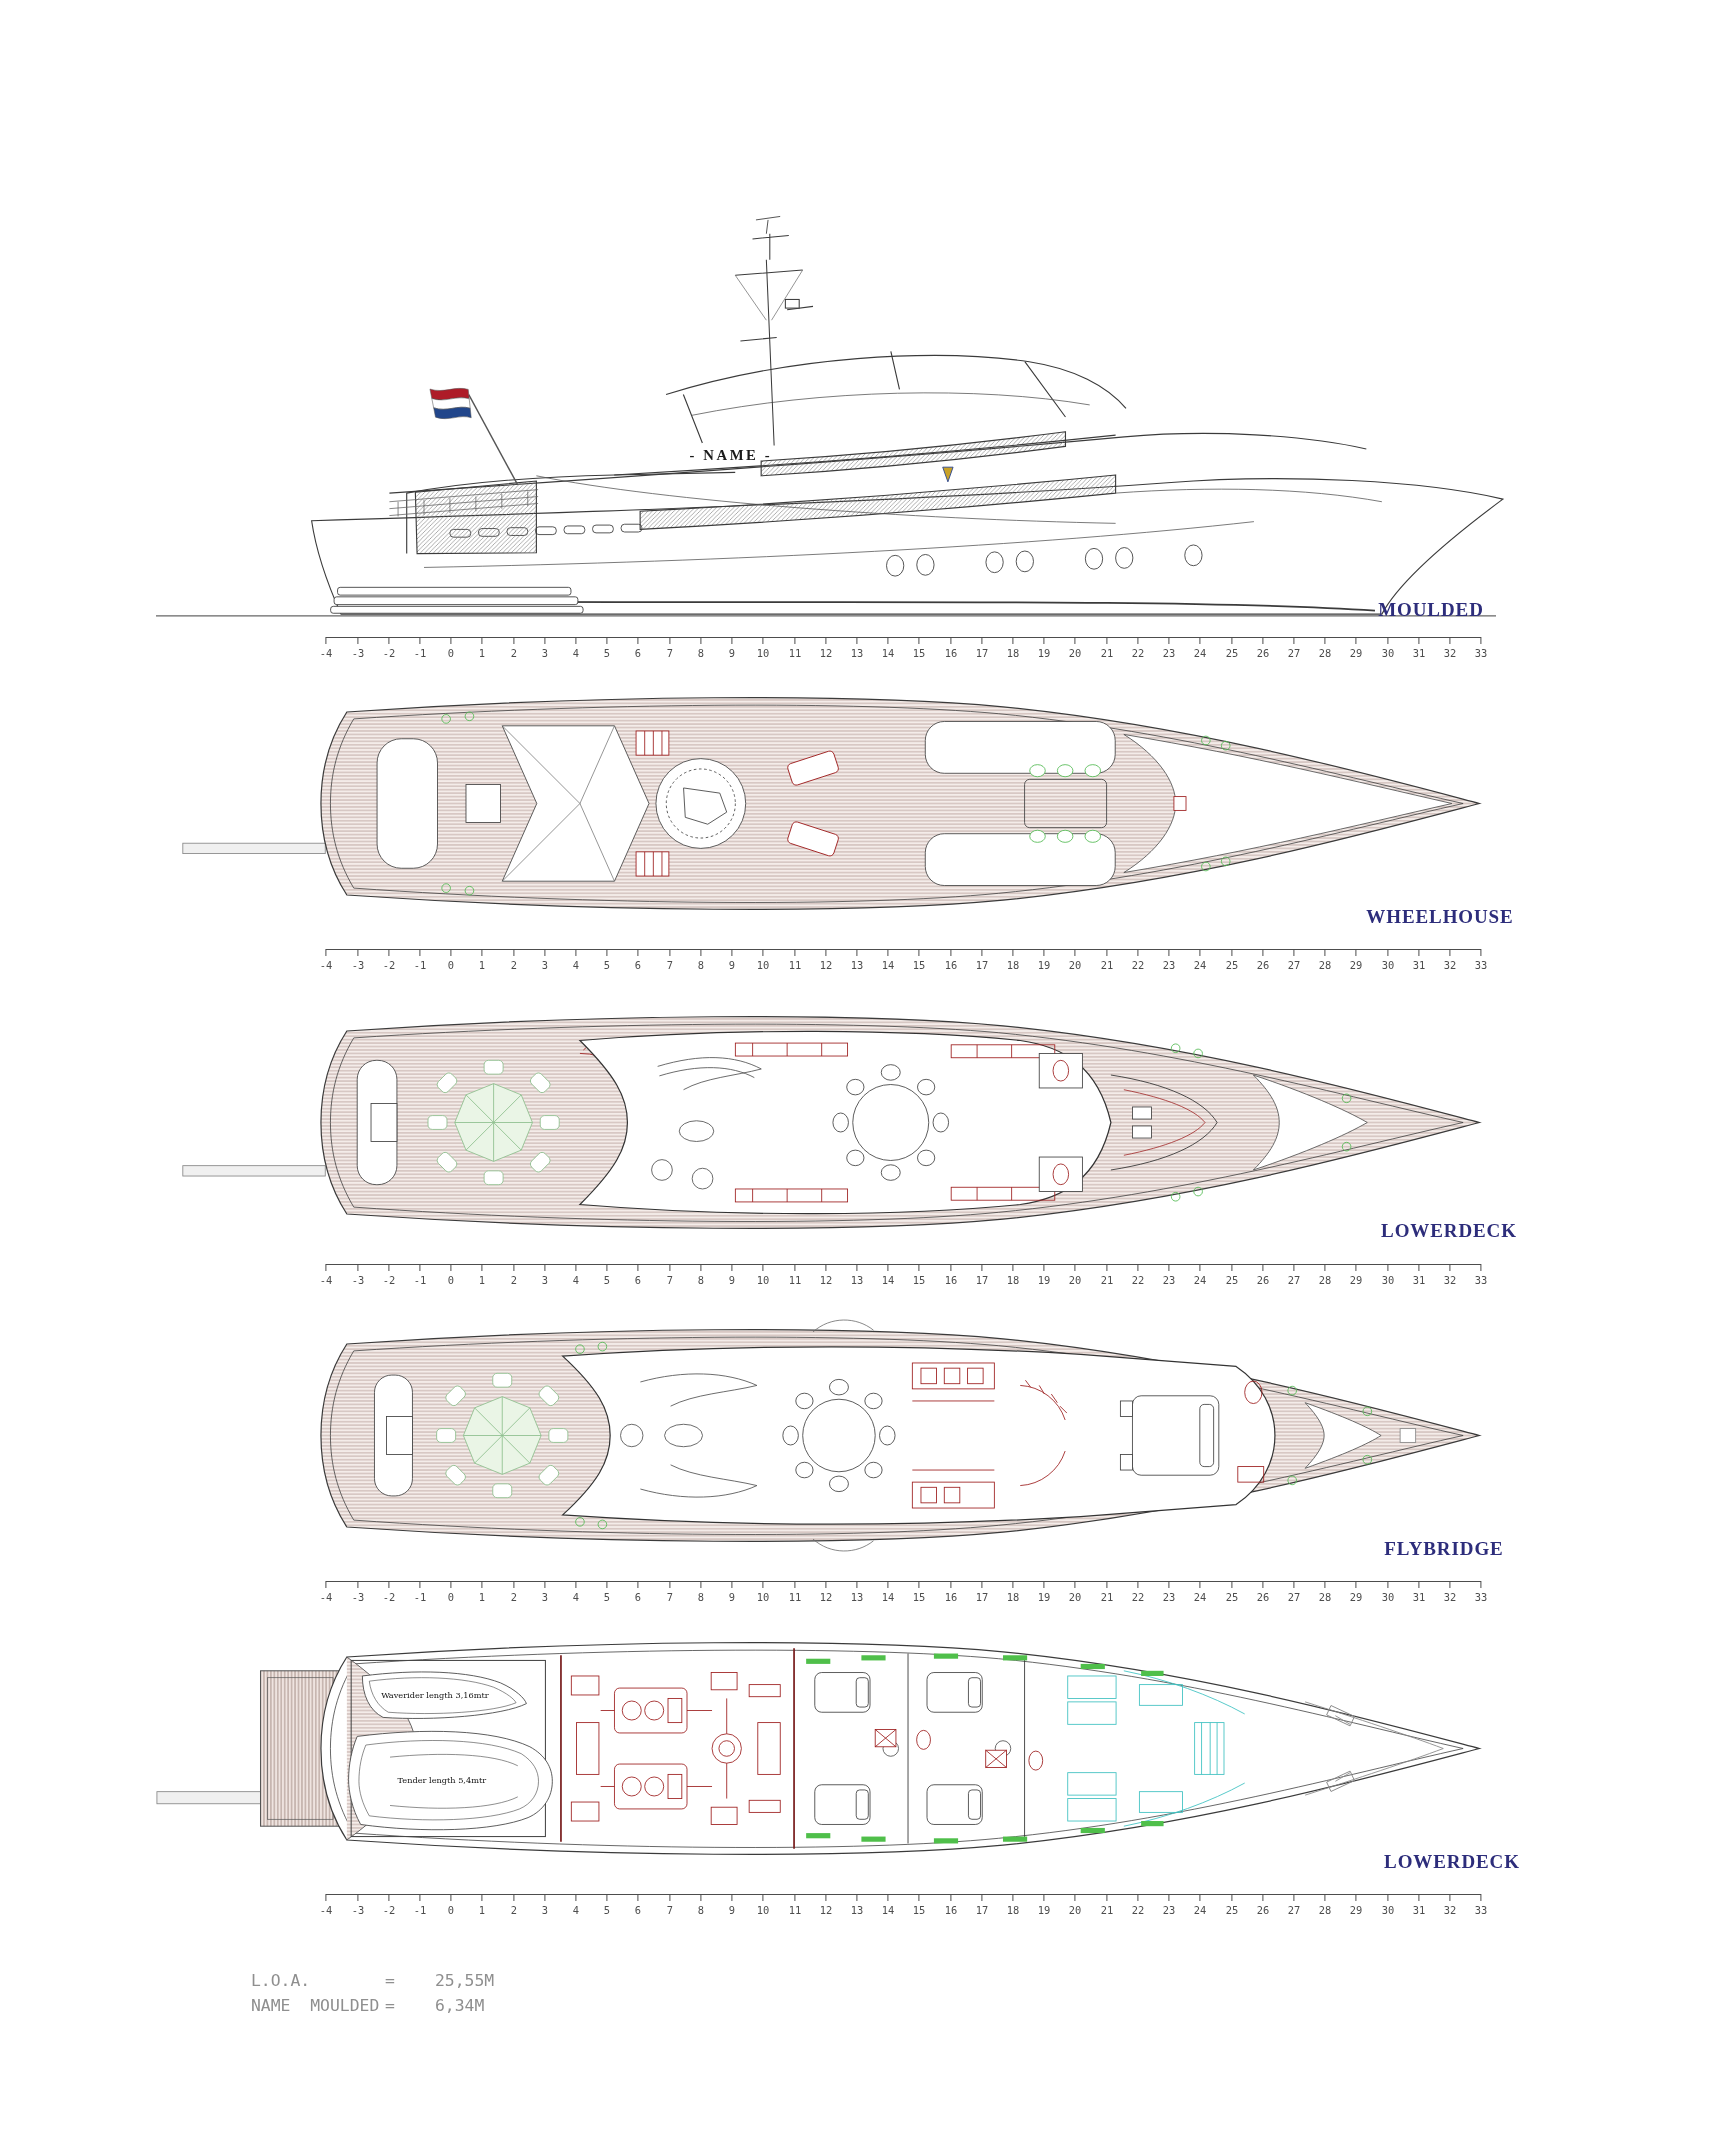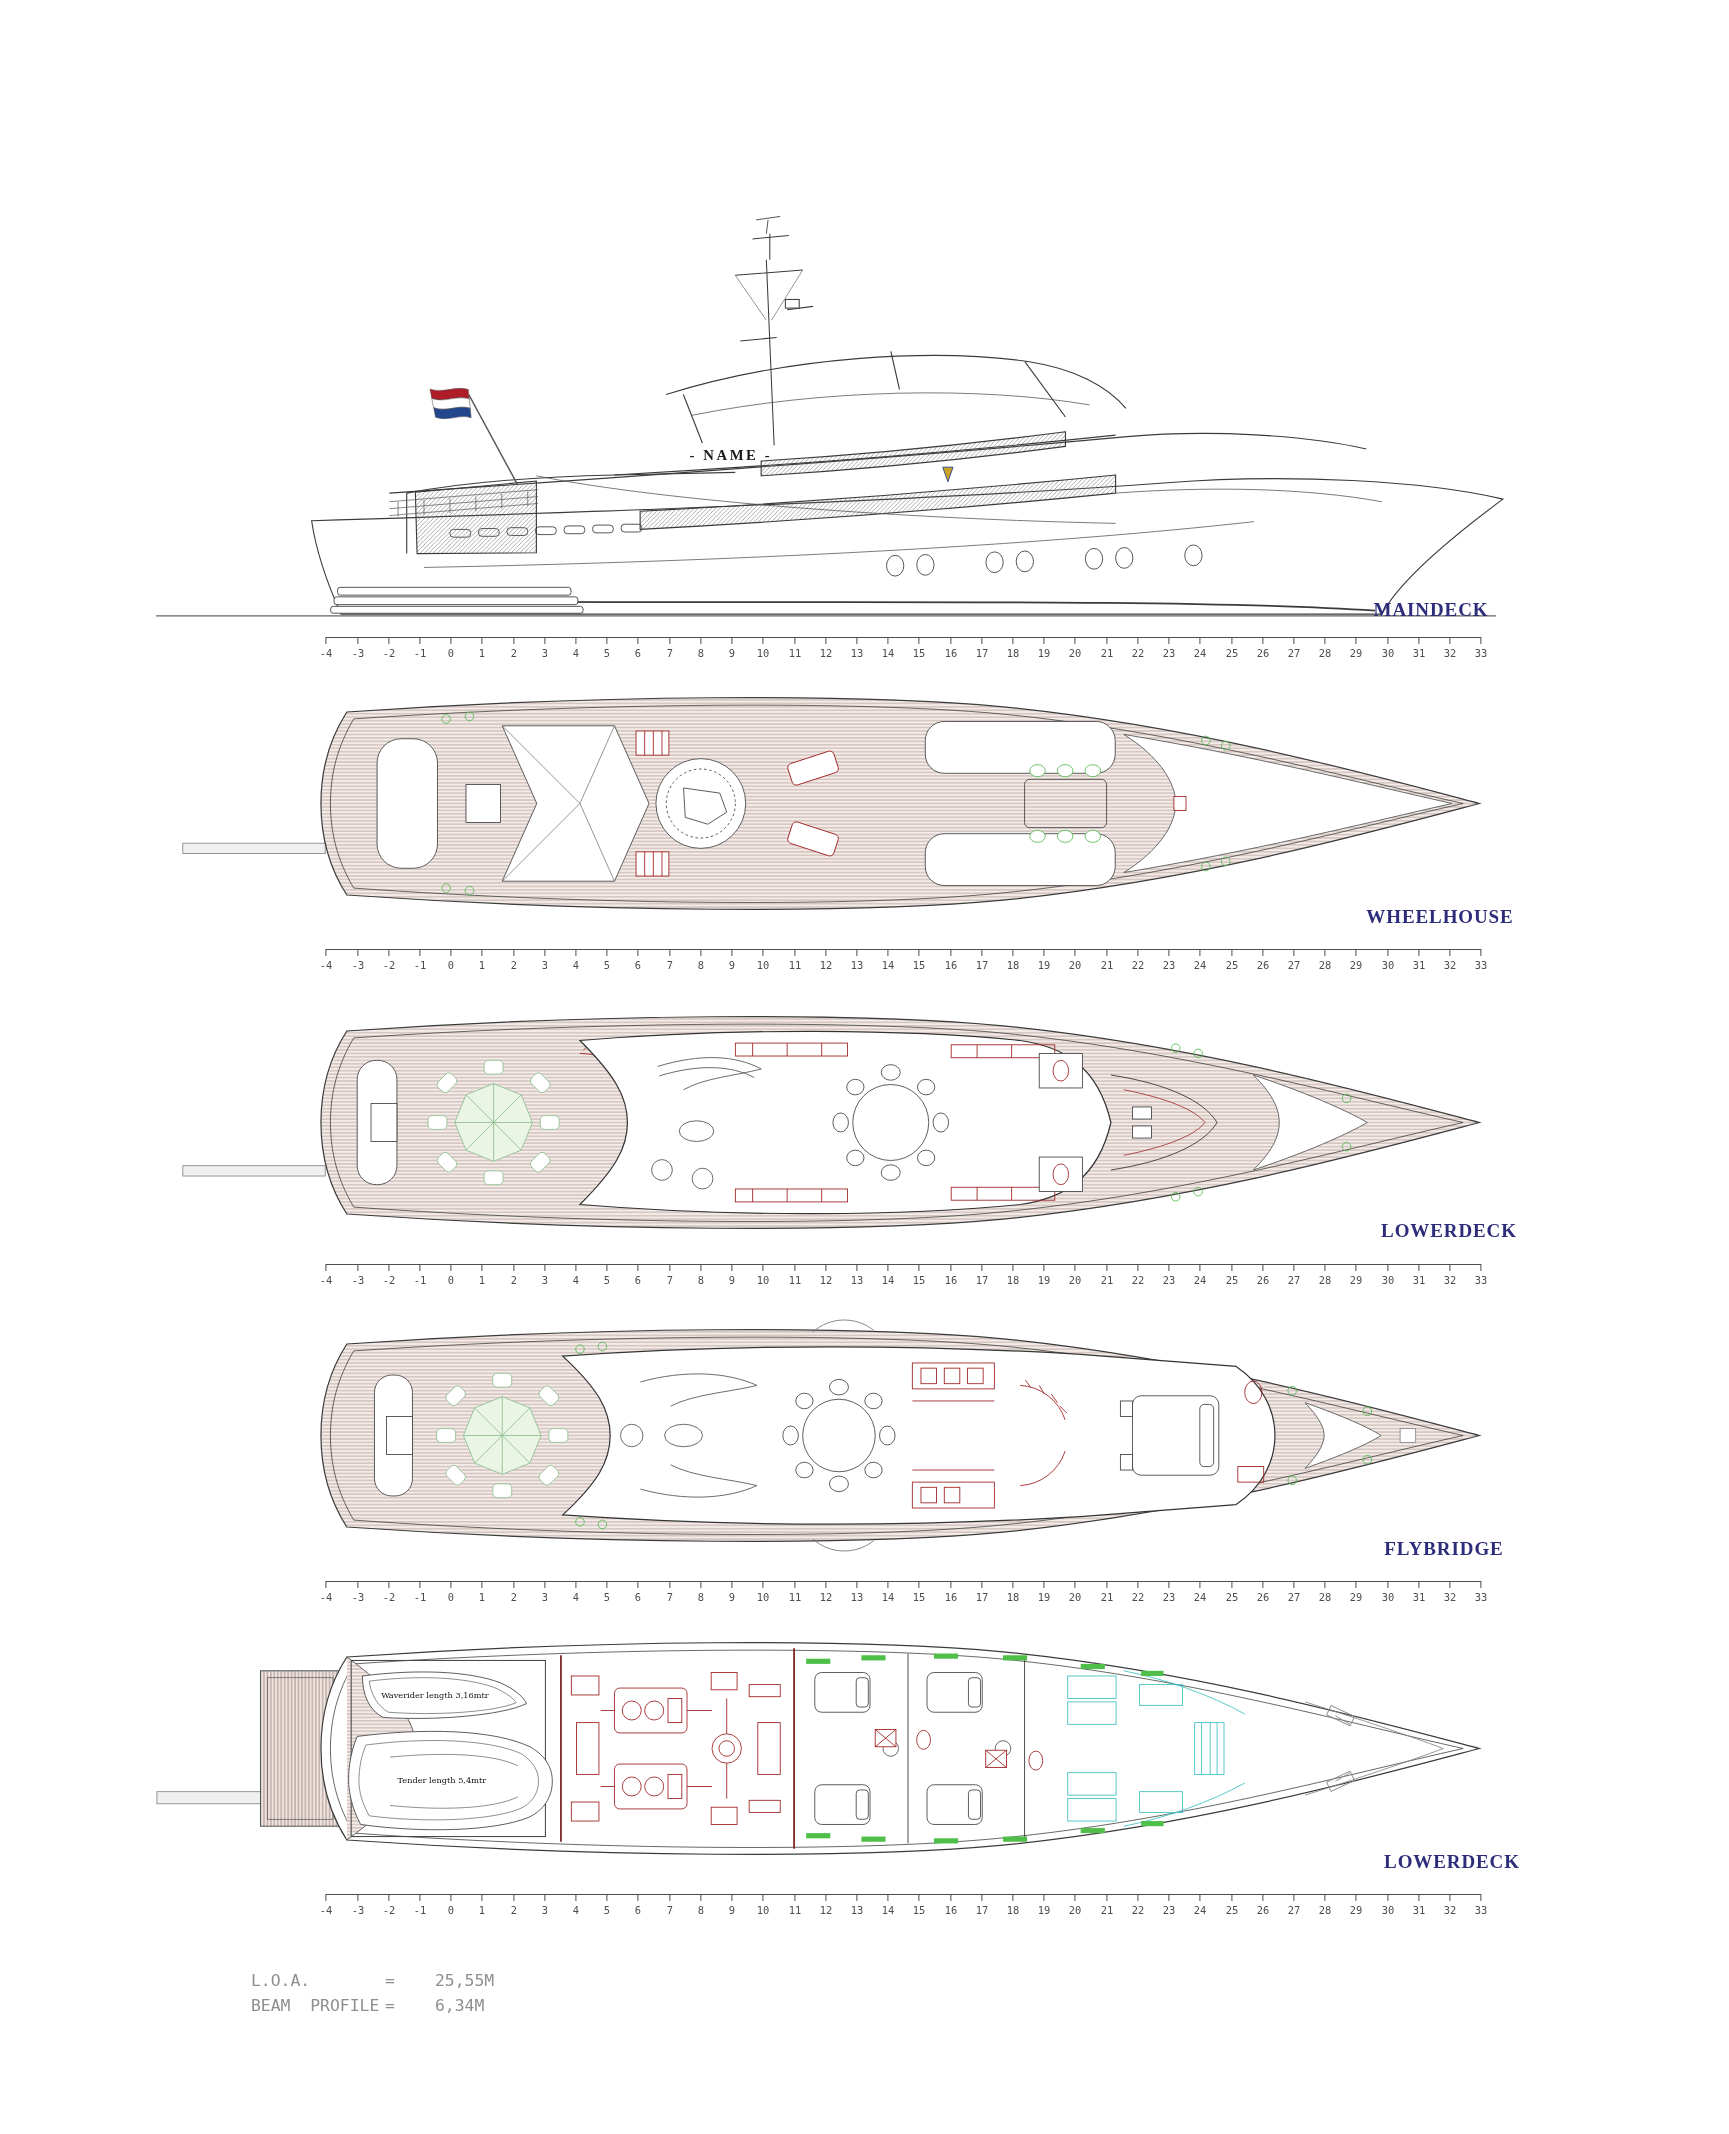--- a/index.html
+++ b/index.html
@@ -107,21 +107,21 @@
       <path d="M392 311 C377 305 364 313 349 306 L350 317 C365 324 378 316 392 322 Z" fill="#ffffff" stroke="#555" stroke-width="0.6"></path>
       <path d="M392 322 C378 316 365 324 350 317 L351 328 C366 335 379 327 392 333 Z" fill="#21468b" stroke="#555" stroke-width="0.6"></path>
     </g>
 
     <g>
       <path d="M940 390 L952 390 L946 407 Z" fill="#c9a227" stroke="#23408e" stroke-width="1"></path>
     </g>
 
     <text x="695" y="382" text-anchor="middle" font-family="Liberation Serif, serif" font-size="17" font-weight="bold" letter-spacing="3" fill="#1a1a1a">- NAME -</text>
   </svg>
-  <div class="view-label" style="left:1431px;top:610px;">MAINDECK</div>
+  <div class="view-label" style="left:1431px;top:610px;">MOULDED</div>
   <div class="ruler" style="top:637px;">
       <div class="ruler-line" style="left: 196px; width: 1155px;"></div>
       <div class="rtick" style="left: 196px;"></div>
       <div class="rnum" style="left: 196px;">-4</div>
       <div class="rtick" style="left: 228px;"></div>
       <div class="rnum" style="left: 228px;">-3</div>
       <div class="rtick" style="left: 259px;"></div>
       <div class="rnum" style="left: 259px;">-2</div>
       <div class="rtick" style="left: 290px;"></div>
       <div class="rnum" style="left: 290px;">-1</div>
@@ -889,20 +889,20 @@
       <div class="rnum" style="left: 1351px;">33</div>
     </div>
 
   <div class="specs">
     <div class="spec-row">
       <span class="spec-label">L.O.A.</span>
       <span class="spec-eq">=</span>
       <span class="spec-value">25,55M</span>
     </div>
     <div class="spec-row">
-      <span class="spec-label">BEAM  PROFILE</span>
+      <span class="spec-label">NAME  MOULDED</span>
       <span class="spec-eq">=</span>
       <span class="spec-value">6,34M</span>
     </div>
   </div>
 
 </div>
 
 
 </body></html>

